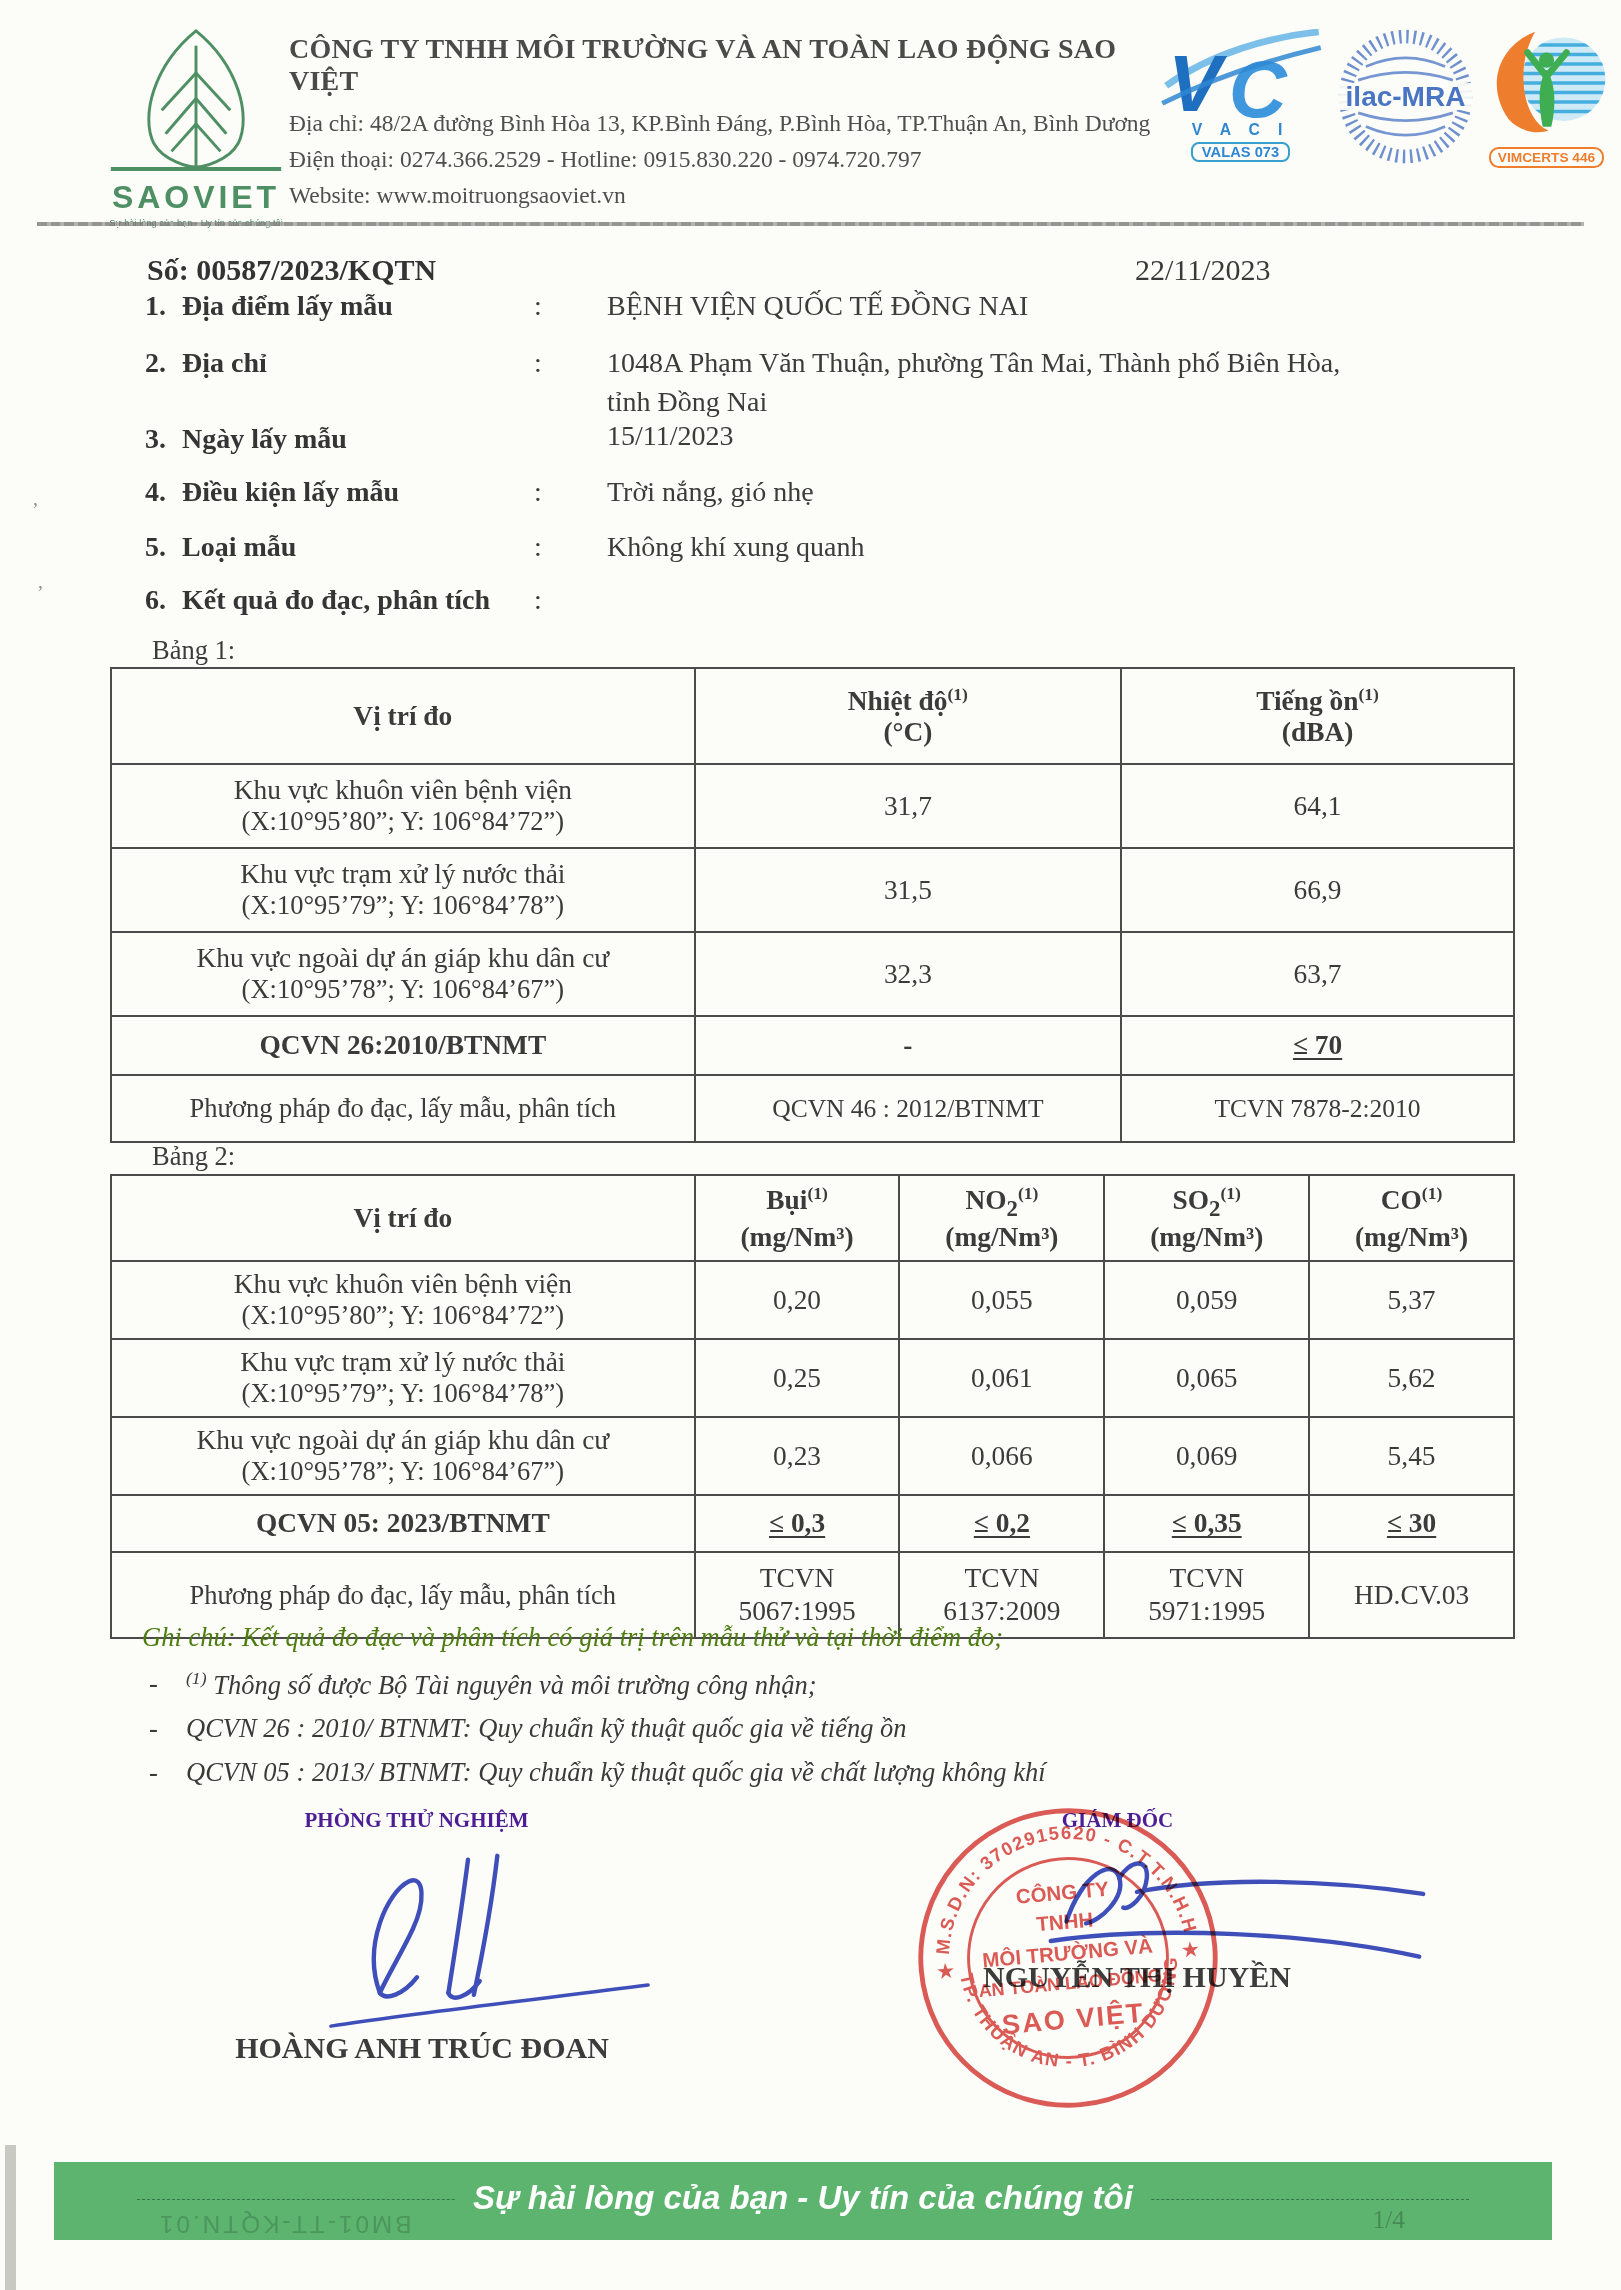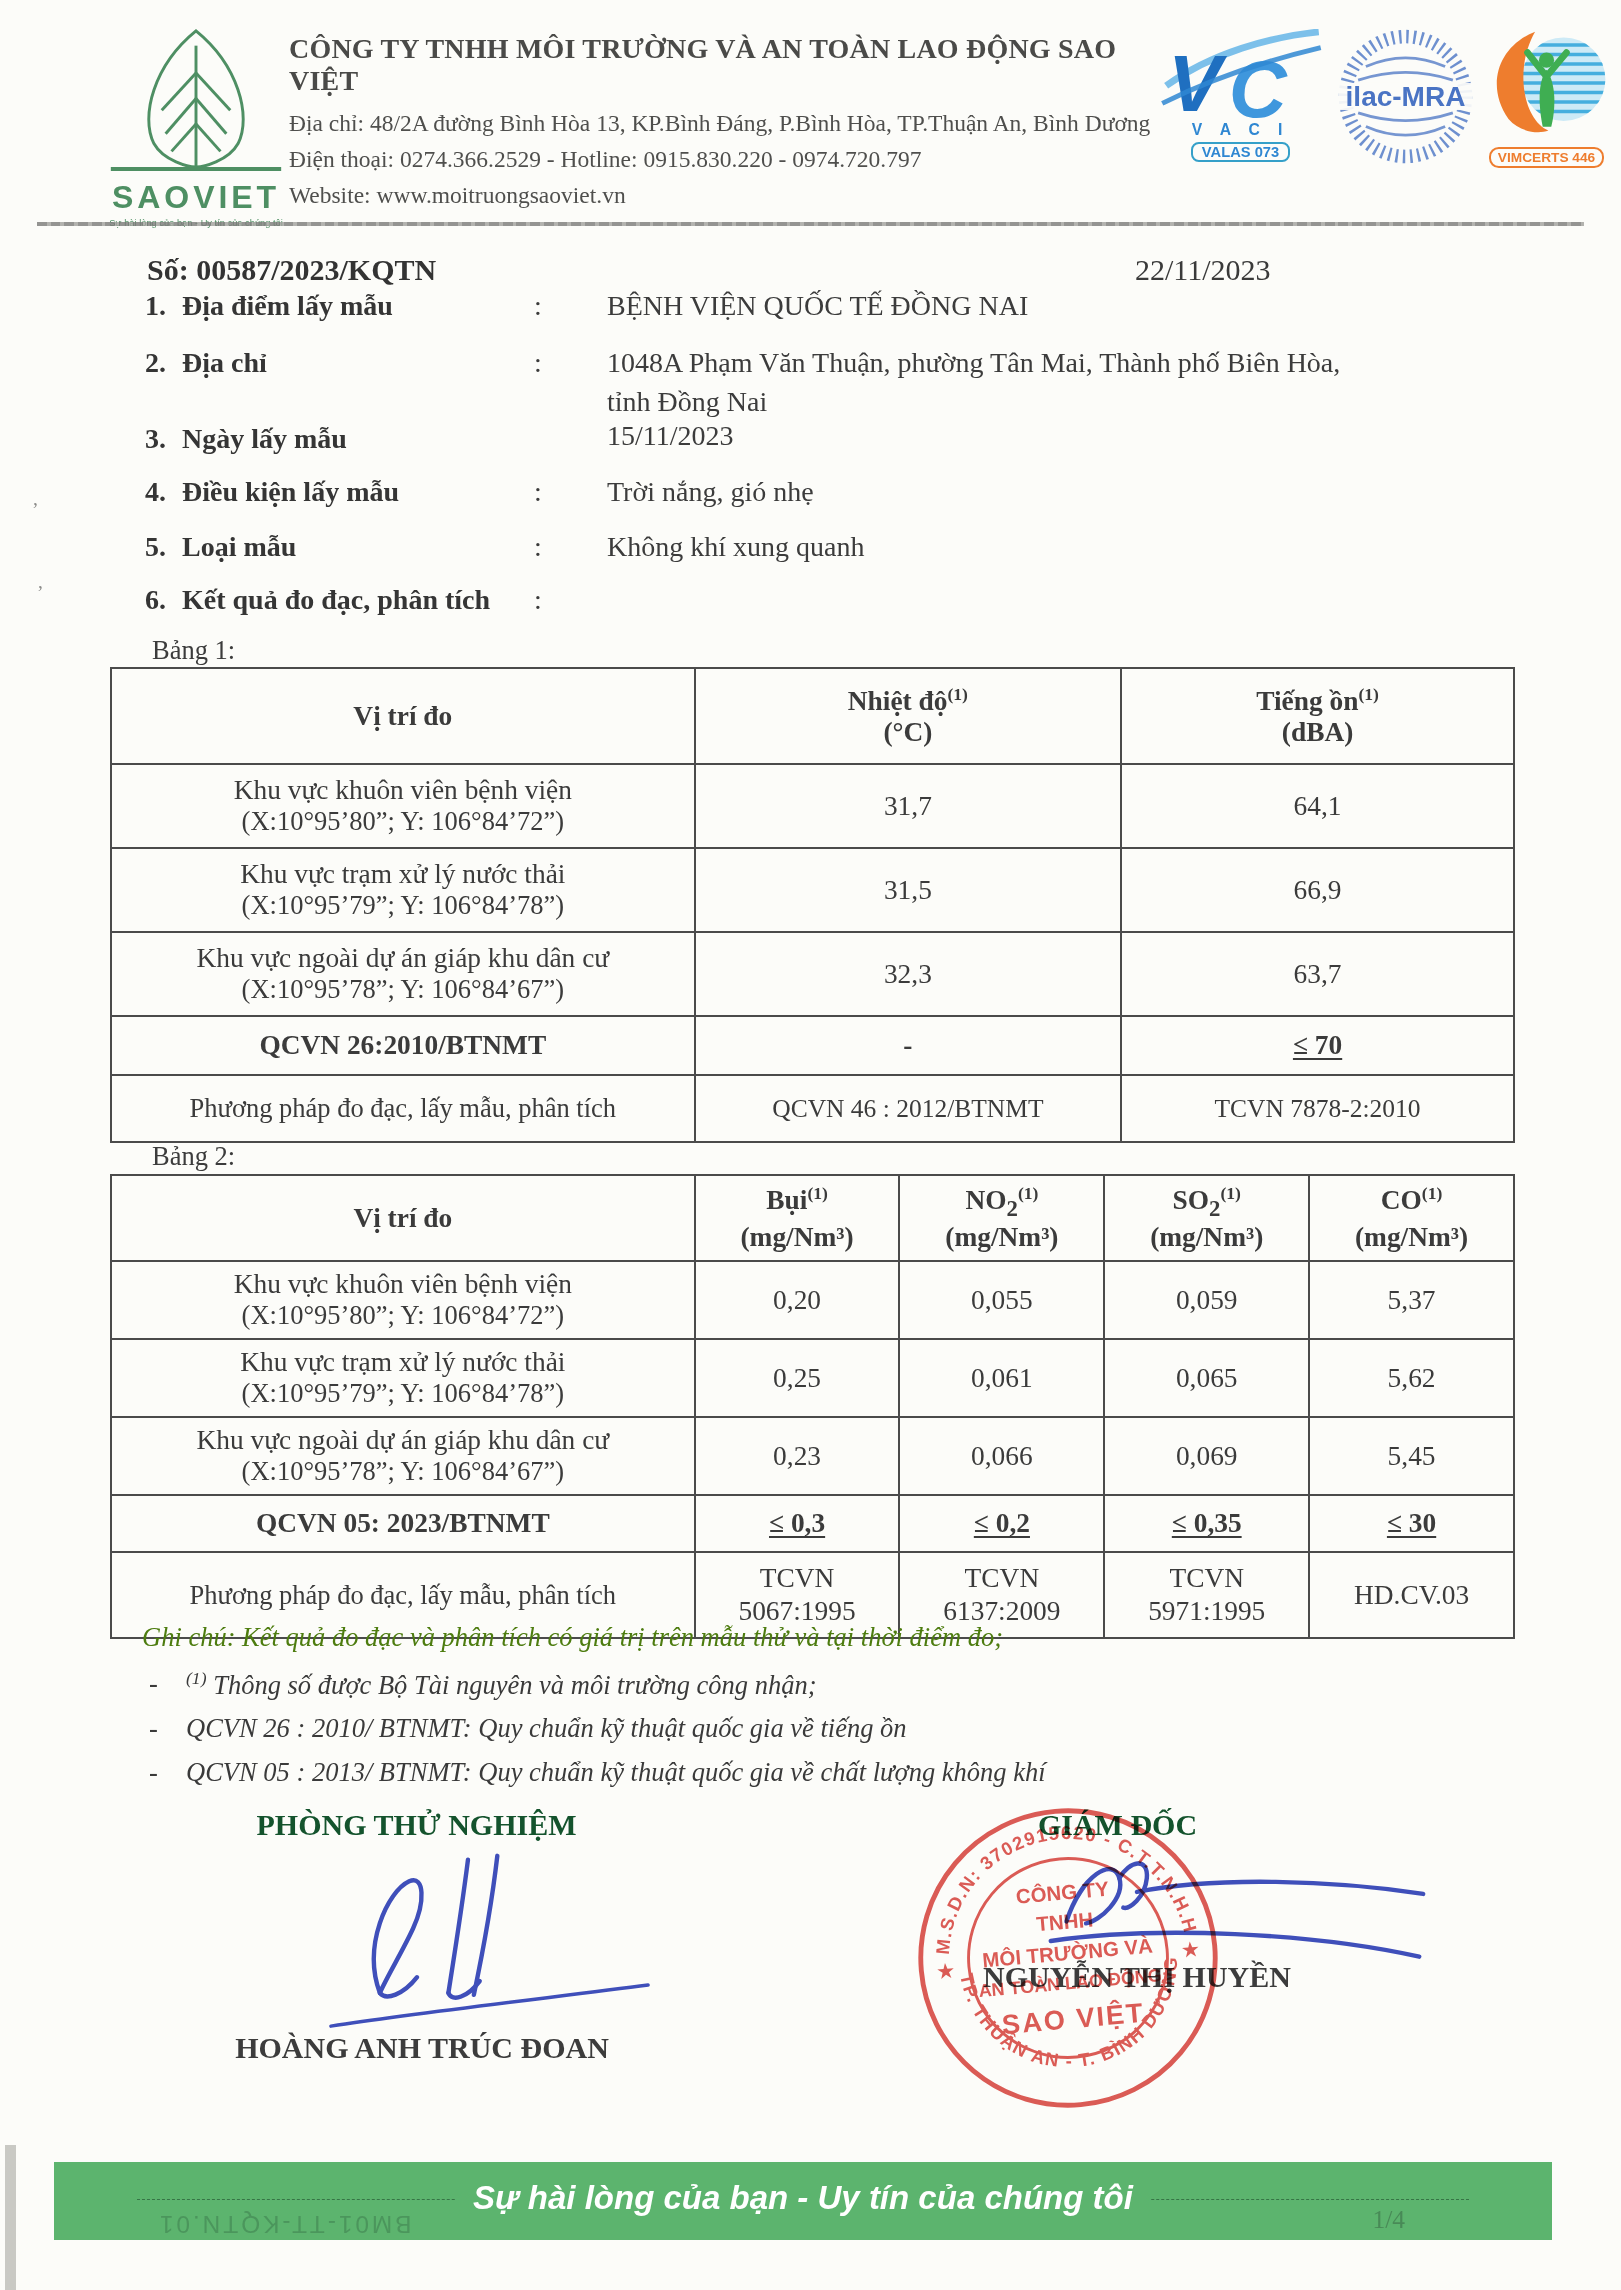--- a/index.html
+++ b/index.html
@@ -55,21 +55,21 @@
   .limplain{font-weight:bold;font-size:28px;}
   .mval{font-size:24.5px;line-height:33px;margin-left:48px;}
 
   
   .note{font-style:italic;font-size:26.5px;color:#4d7c0f;}
   .nhead{left:142px;top:1622px;}
   .ndash{left:149px;font-style:italic;font-size:26.5px;}
   .ntext{left:186px;font-style:italic;font-size:26.5px;}
 
   
-  .sigtitle{font-weight:bold;font-size:30px;color:#14532d;text-align:center;}
+  .sigtitle{font-weight:bold;font-size:21px;color:#4c1d95;text-align:center;}
   .signame{font-weight:bold;font-size:30px;color:#3c3c3c;text-align:center;}
   .lt{left:240px;top:1808px;width:353px;}
   .ln{left:216px;top:2031px;width:412px;}
   .rt{left:941px;top:1808px;width:353px;}
   .rn{left:941px;top:1960px;width:392px;}
   .sigblue{mix-blend-mode:multiply;}
   .stampwrap{left:912px;top:1802px;width:312px;height:312px;mix-blend-mode:multiply;transform:rotate(-5deg);}
 
   
   .fbar{left:54px;top:2162px;width:1498px;height:78px;background:#5cb46e;}

